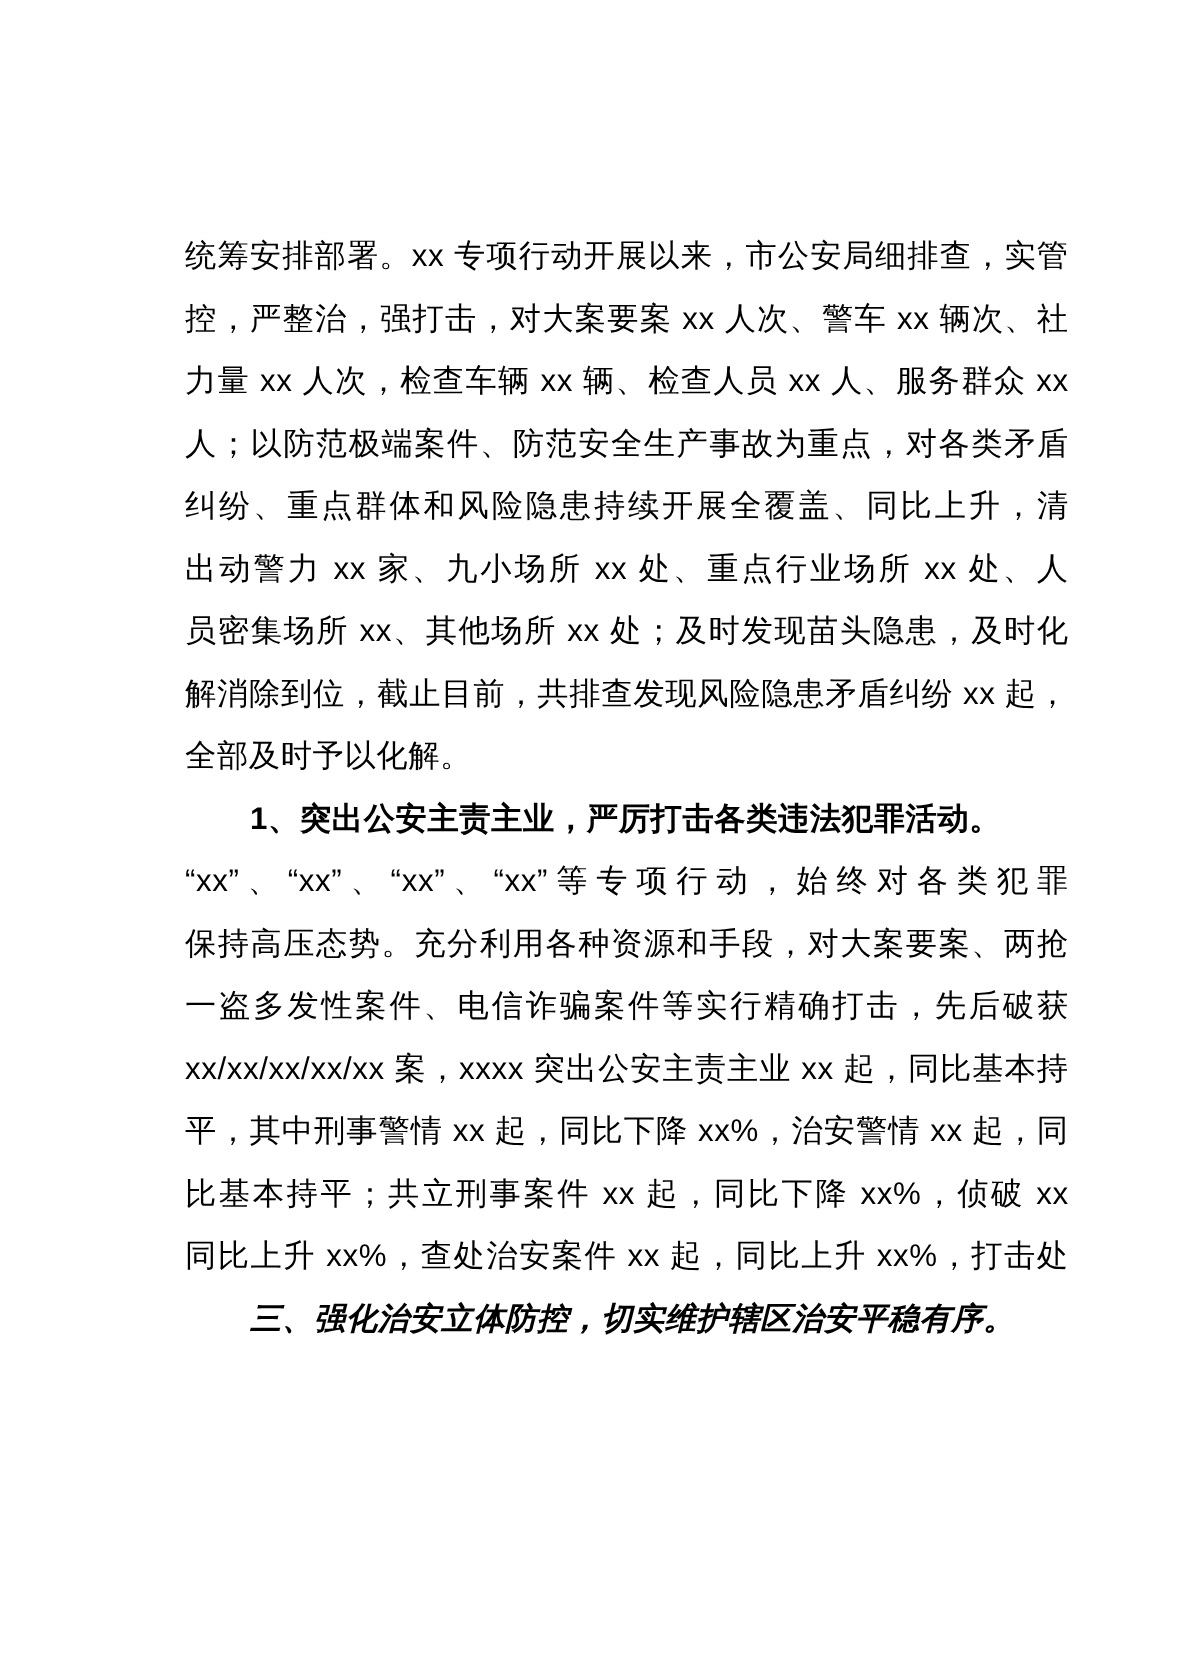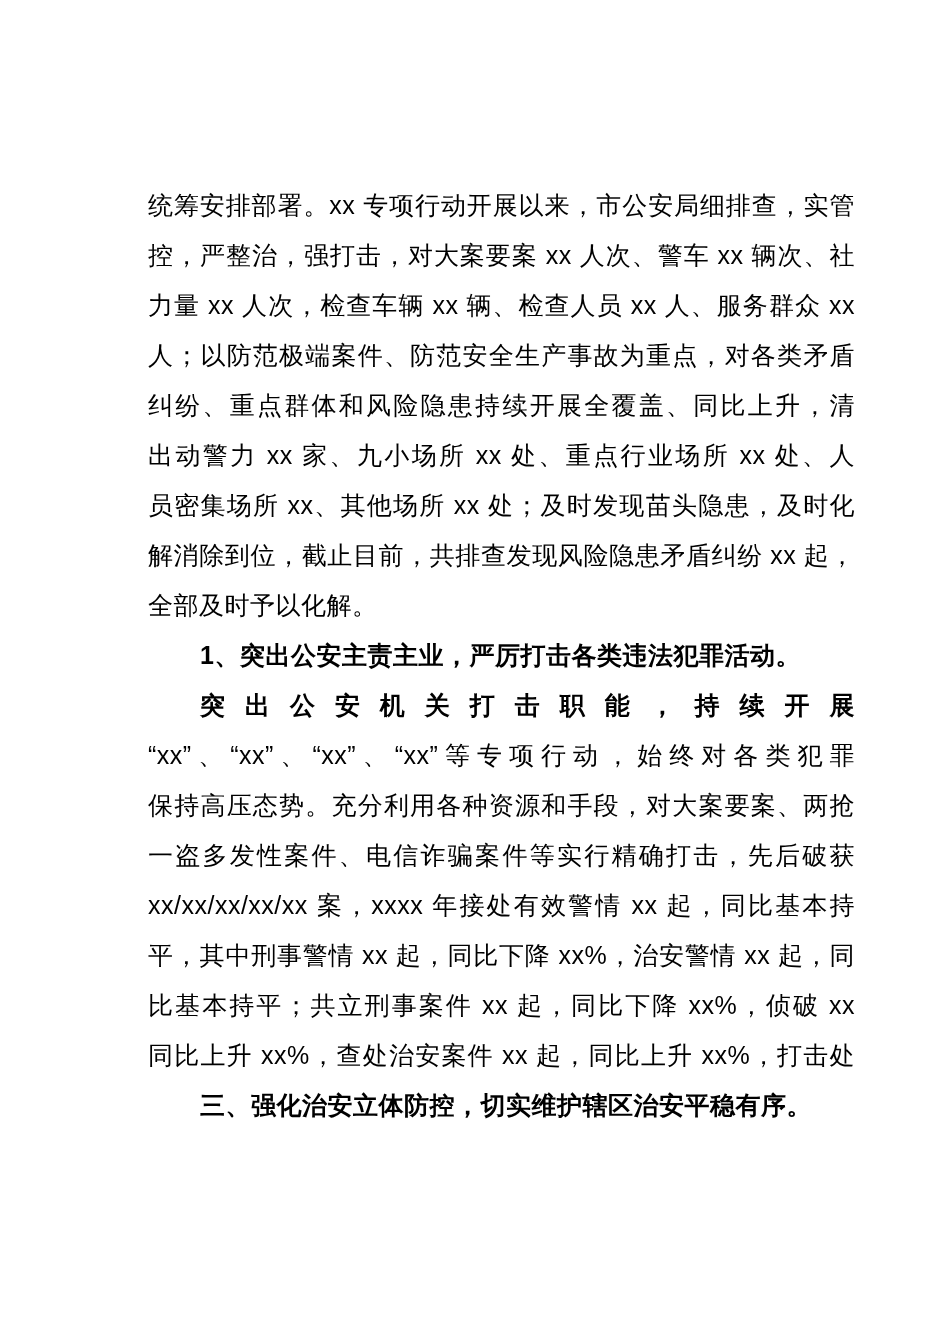--- a/index.html
+++ b/index.html
@@ -44,40 +44,40 @@
     text-align-last: left;
   }
   
   .line.indent {
     padding-left: 52px;
     font-weight: bold;
   }
   
   .line.heading {
     font-weight: bold;
+    font-style: italic;
   }
 </style>
 </head>
 <body>
 
 <div class="page">
   <div class="doc">
     <div class="line">统筹安排部署。xx 专项行动开展以来，市公安局细排查，实管</div>
     <div class="line">控，严整治，强打击，对大案要案 xx 人次、警车 xx 辆次、社会</div>
     <div class="line">力量 xx 人次，检查车辆 xx 辆、检查人员 xx 人、服务群众 xx</div>
     <div class="line">人；以防范极端案件、防范安全生产事故为重点，对各类矛盾</div>
     <div class="line">纠纷、重点群体和风险隐患持续开展全覆盖、同比上升，清</div>
     <div class="line">出动警力 xx 家、九小场所 xx 处、重点行业场所 xx 处、人</div>
     <div class="line">员密集场所 xx、其他场所 xx 处；及时发现苗头隐患，及时化</div>
     <div class="line">解消除到位，截止目前，共排查发现风险隐患矛盾纠纷 xx 起，</div>
     <div class="line pend">全部及时予以化解。</div>
     <div class="line indent pend">1、突出公安主责主业，严厉打击各类违法犯罪活动。</div>
-    <div class="line indent">突出公安机关打击职能，持续开展</div>
     <div class="line">“xx”、“xx”、“xx”、“xx”等专项行动，始终对各类犯罪</div>
     <div class="line">保持高压态势。充分利用各种资源和手段，对大案要案、两抢</div>
     <div class="line">一盗多发性案件、电信诈骗案件等实行精确打击，先后破获</div>
-    <div class="line">xx/xx/xx/xx/xx 案，xxxx 年接处有效警情 xx 起，同比基本持</div>
+    <div class="line">xx/xx/xx/xx/xx 案，xxxx 突出公安主责主业 xx 起，同比基本持</div>
     <div class="line">平，其中刑事警情 xx 起，同比下降 xx%，治安警情 xx 起，同</div>
     <div class="line">比基本持平；共立刑事案件 xx 起，同比下降 xx%，侦破 xx 起，</div>
     <div class="line">同比上升 xx%，查处治安案件 xx 起，同比上升 xx%，打击处</div>
     <div class="line indent pend heading">三、强化治安立体防控，切实维护辖区治安平稳有序。</div>
   </div>
 </div>
 
 </body></html>

